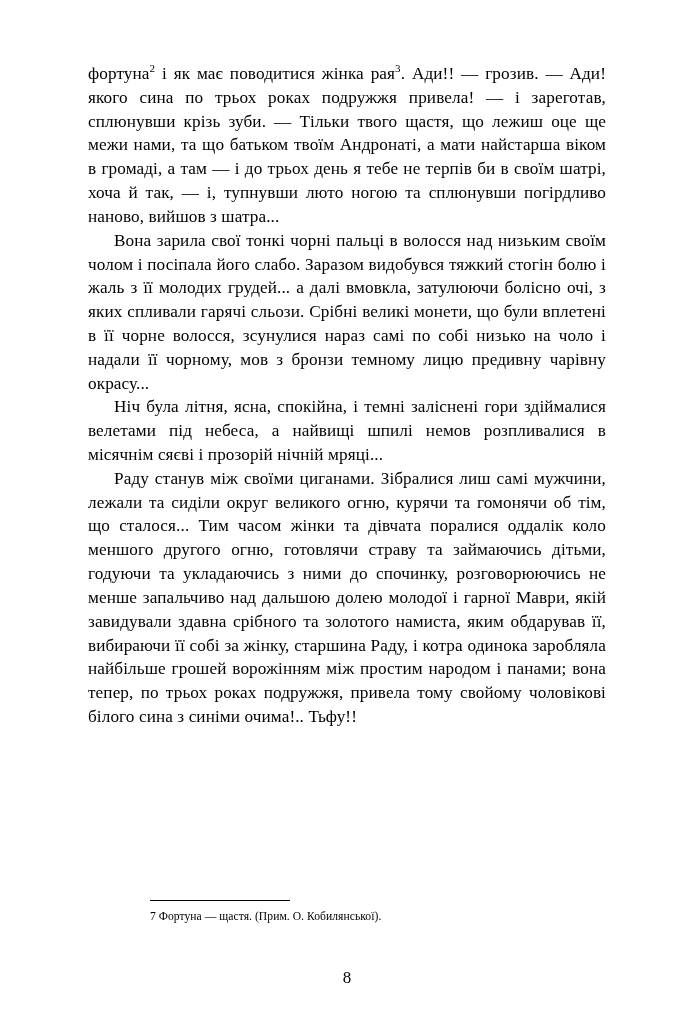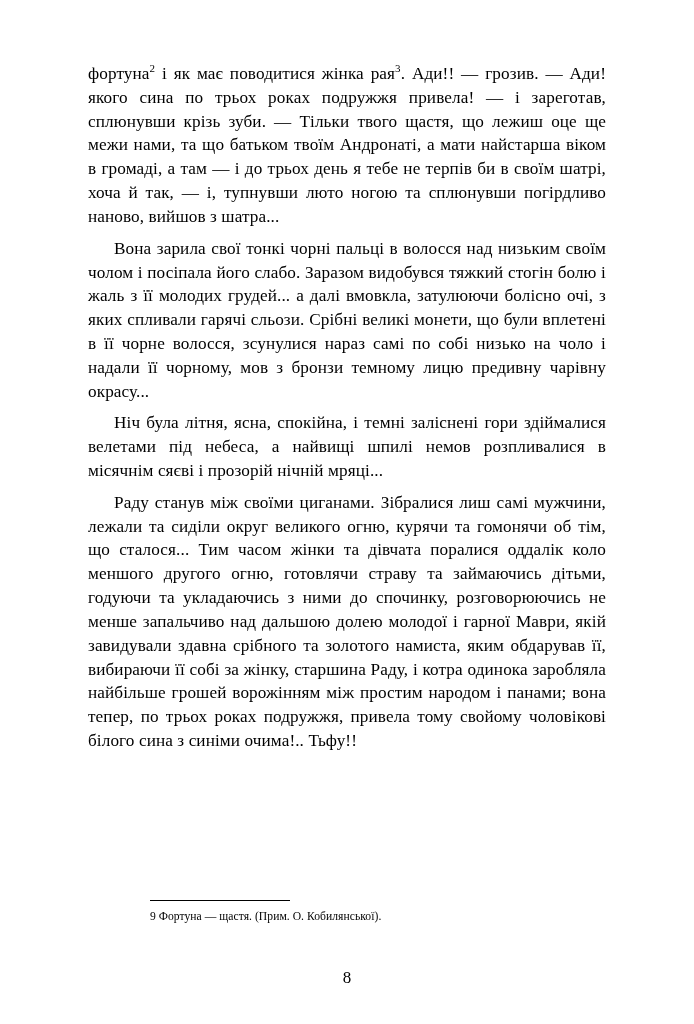--- a/index.html
+++ b/index.html
@@ -31,21 +31,20 @@
   p.para {
     margin: 0;
     font-size: 17.2px;
     line-height: 1.385;
     text-align: justify;
     text-justify: inter-word;
     letter-spacing: 0.1px;
   }
   p.para.indent {
     text-indent: 26px;
-    margin-top: 8px;
   }
   sup {
     font-size: 11px;
     vertical-align: super;
     line-height: 0;
   }
   .footnote-area {
     position: absolute;
     left: 150px;
     top: 900px;
@@ -79,18 +78,18 @@
 
   <div class="text-block">
     <p class="para"><span>фортуна<sup>2</sup> і як має поводитися жінка рая<sup>3</sup>. Ади!! — грозив. — Ади! якого сина по трьох роках подружжя привела! — і зареготав, сплюнувши крізь зуби. — Тільки твого щастя, що лежиш оце ще межи нами, та що батьком твоїм Андронаті, а мати найстарша віком в громаді, а там — і до трьох день я тебе не терпів би в своїм шатрі, хоча й так, — і, тупнувши люто ногою та сплюнувши погірдливо наново, вийшов з шатра...</span></p>
     <p class="para indent"><span>Вона зарила свої тонкі чорні пальці в волосся над низьким своїм чолом і посіпала його слабо. Заразом видобувся тяжкий стогін болю і жаль з її молодих грудей... а далі вмовкла, затулюючи болісно очі, з яких спливали гарячі сльози. Срібні великі монети, що були вплетені в її чорне волосся, зсунулися нараз самі по собі низько на чоло і надали її чорному, мов з бронзи темному лицю предивну чарівну окрасу...</span></p>
     <p class="para indent"><span>Ніч була літня, ясна, спокійна, і темні заліснені гори здіймалися велетами під небеса, а найвищі шпилі немов розпливалися в місячнім сяєві і прозорій нічній мряці...</span></p>
     <p class="para indent"><span>Раду станув між своїми циганами. Зібралися лиш самі мужчини, лежали та сиділи округ великого огню, курячи та гомонячи об тім, що сталося... Тим часом жінки та дівчата поралися оддалік коло меншого другого огню, готовлячи страву та займаючись дітьми, годуючи та укладаючись з ними до спочинку, розговорюючись не менше запальчиво над дальшою долею молодої і гарної Маври, якій завидували здавна срібного та золотого намиста, яким обдарував її, вибираючи її собі за жінку, старшина Раду, і котра одинока заробляла найбільше грошей ворожінням між простим народом і панами; вона тепер, по трьох роках подружжя, привела тому свойому чоловікові білого сина з синіми очима!.. Тьфу!!</span></p>
   </div>
 
   <div class="footnote-area">
     <div class="footnote-rule"></div>
-    <p class="footnote">9 Фортуна — щастя. (Прим. О. Кобилянської).</p>
+    <p class="footnote">7 Фортуна — щастя. (Прим. О. Кобилянської).</p>
   </div>
 
   <div class="page-number">8</div>
 
 </div>
 
 </body></html>

